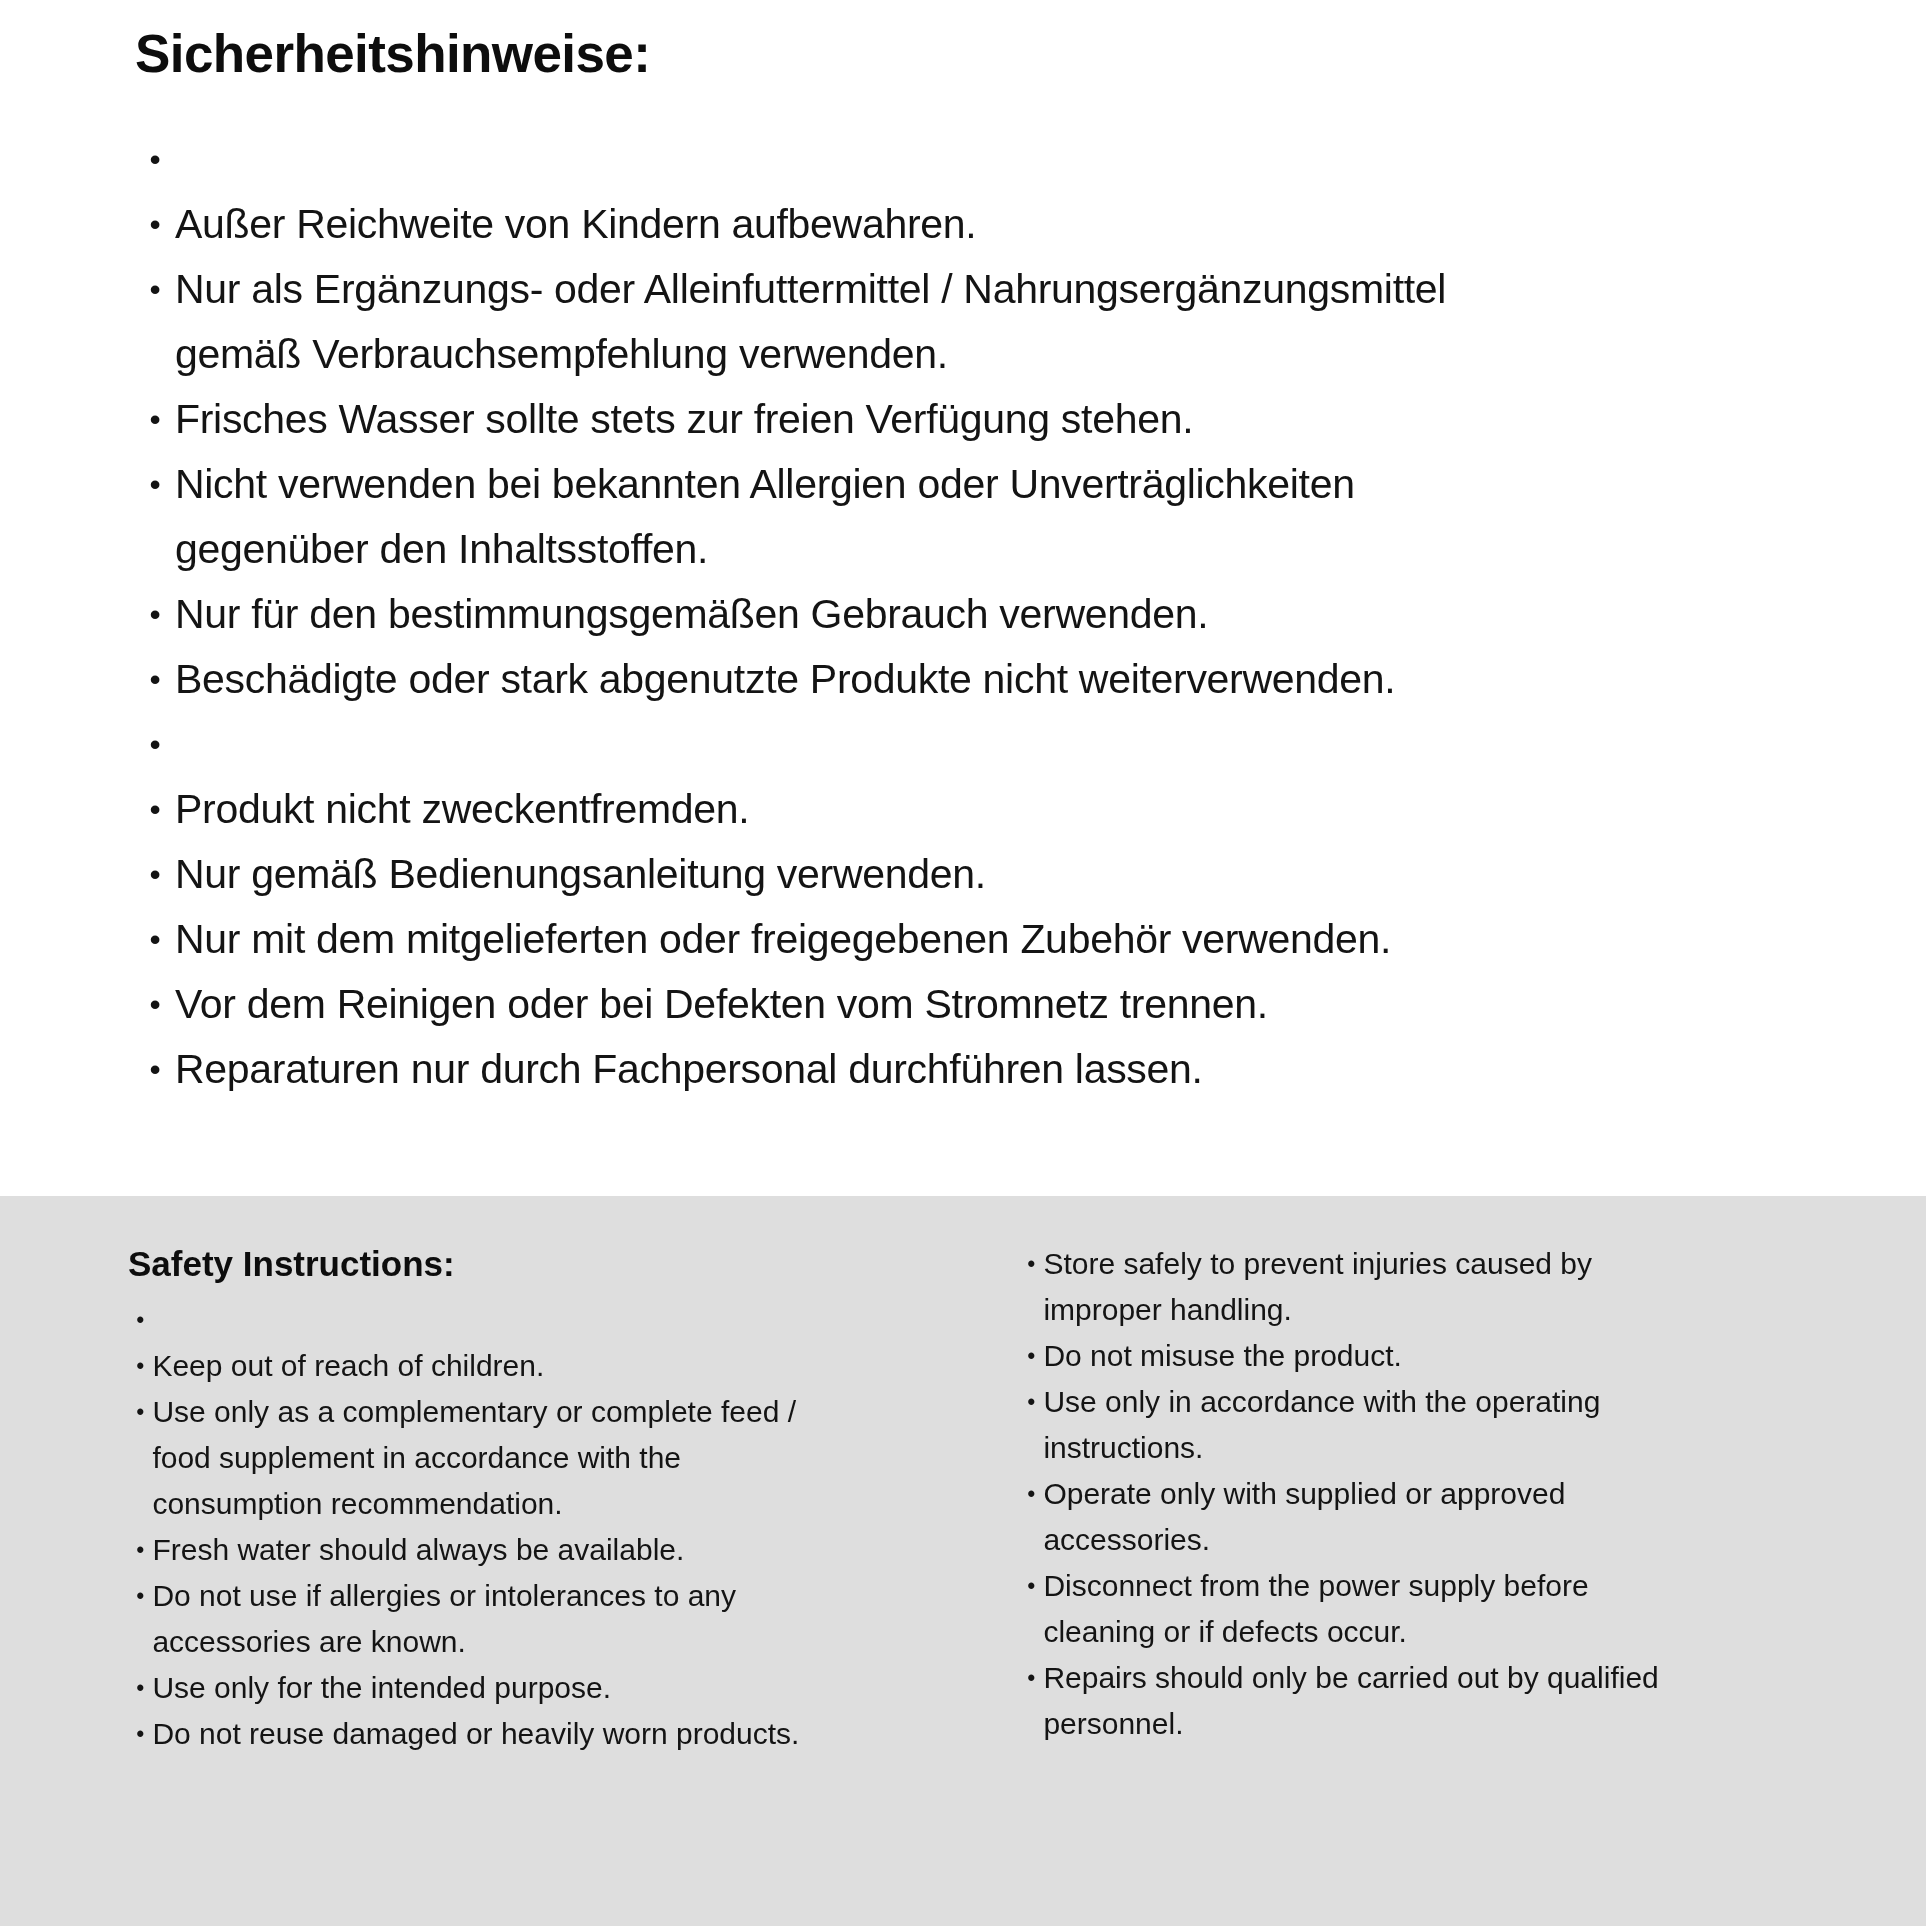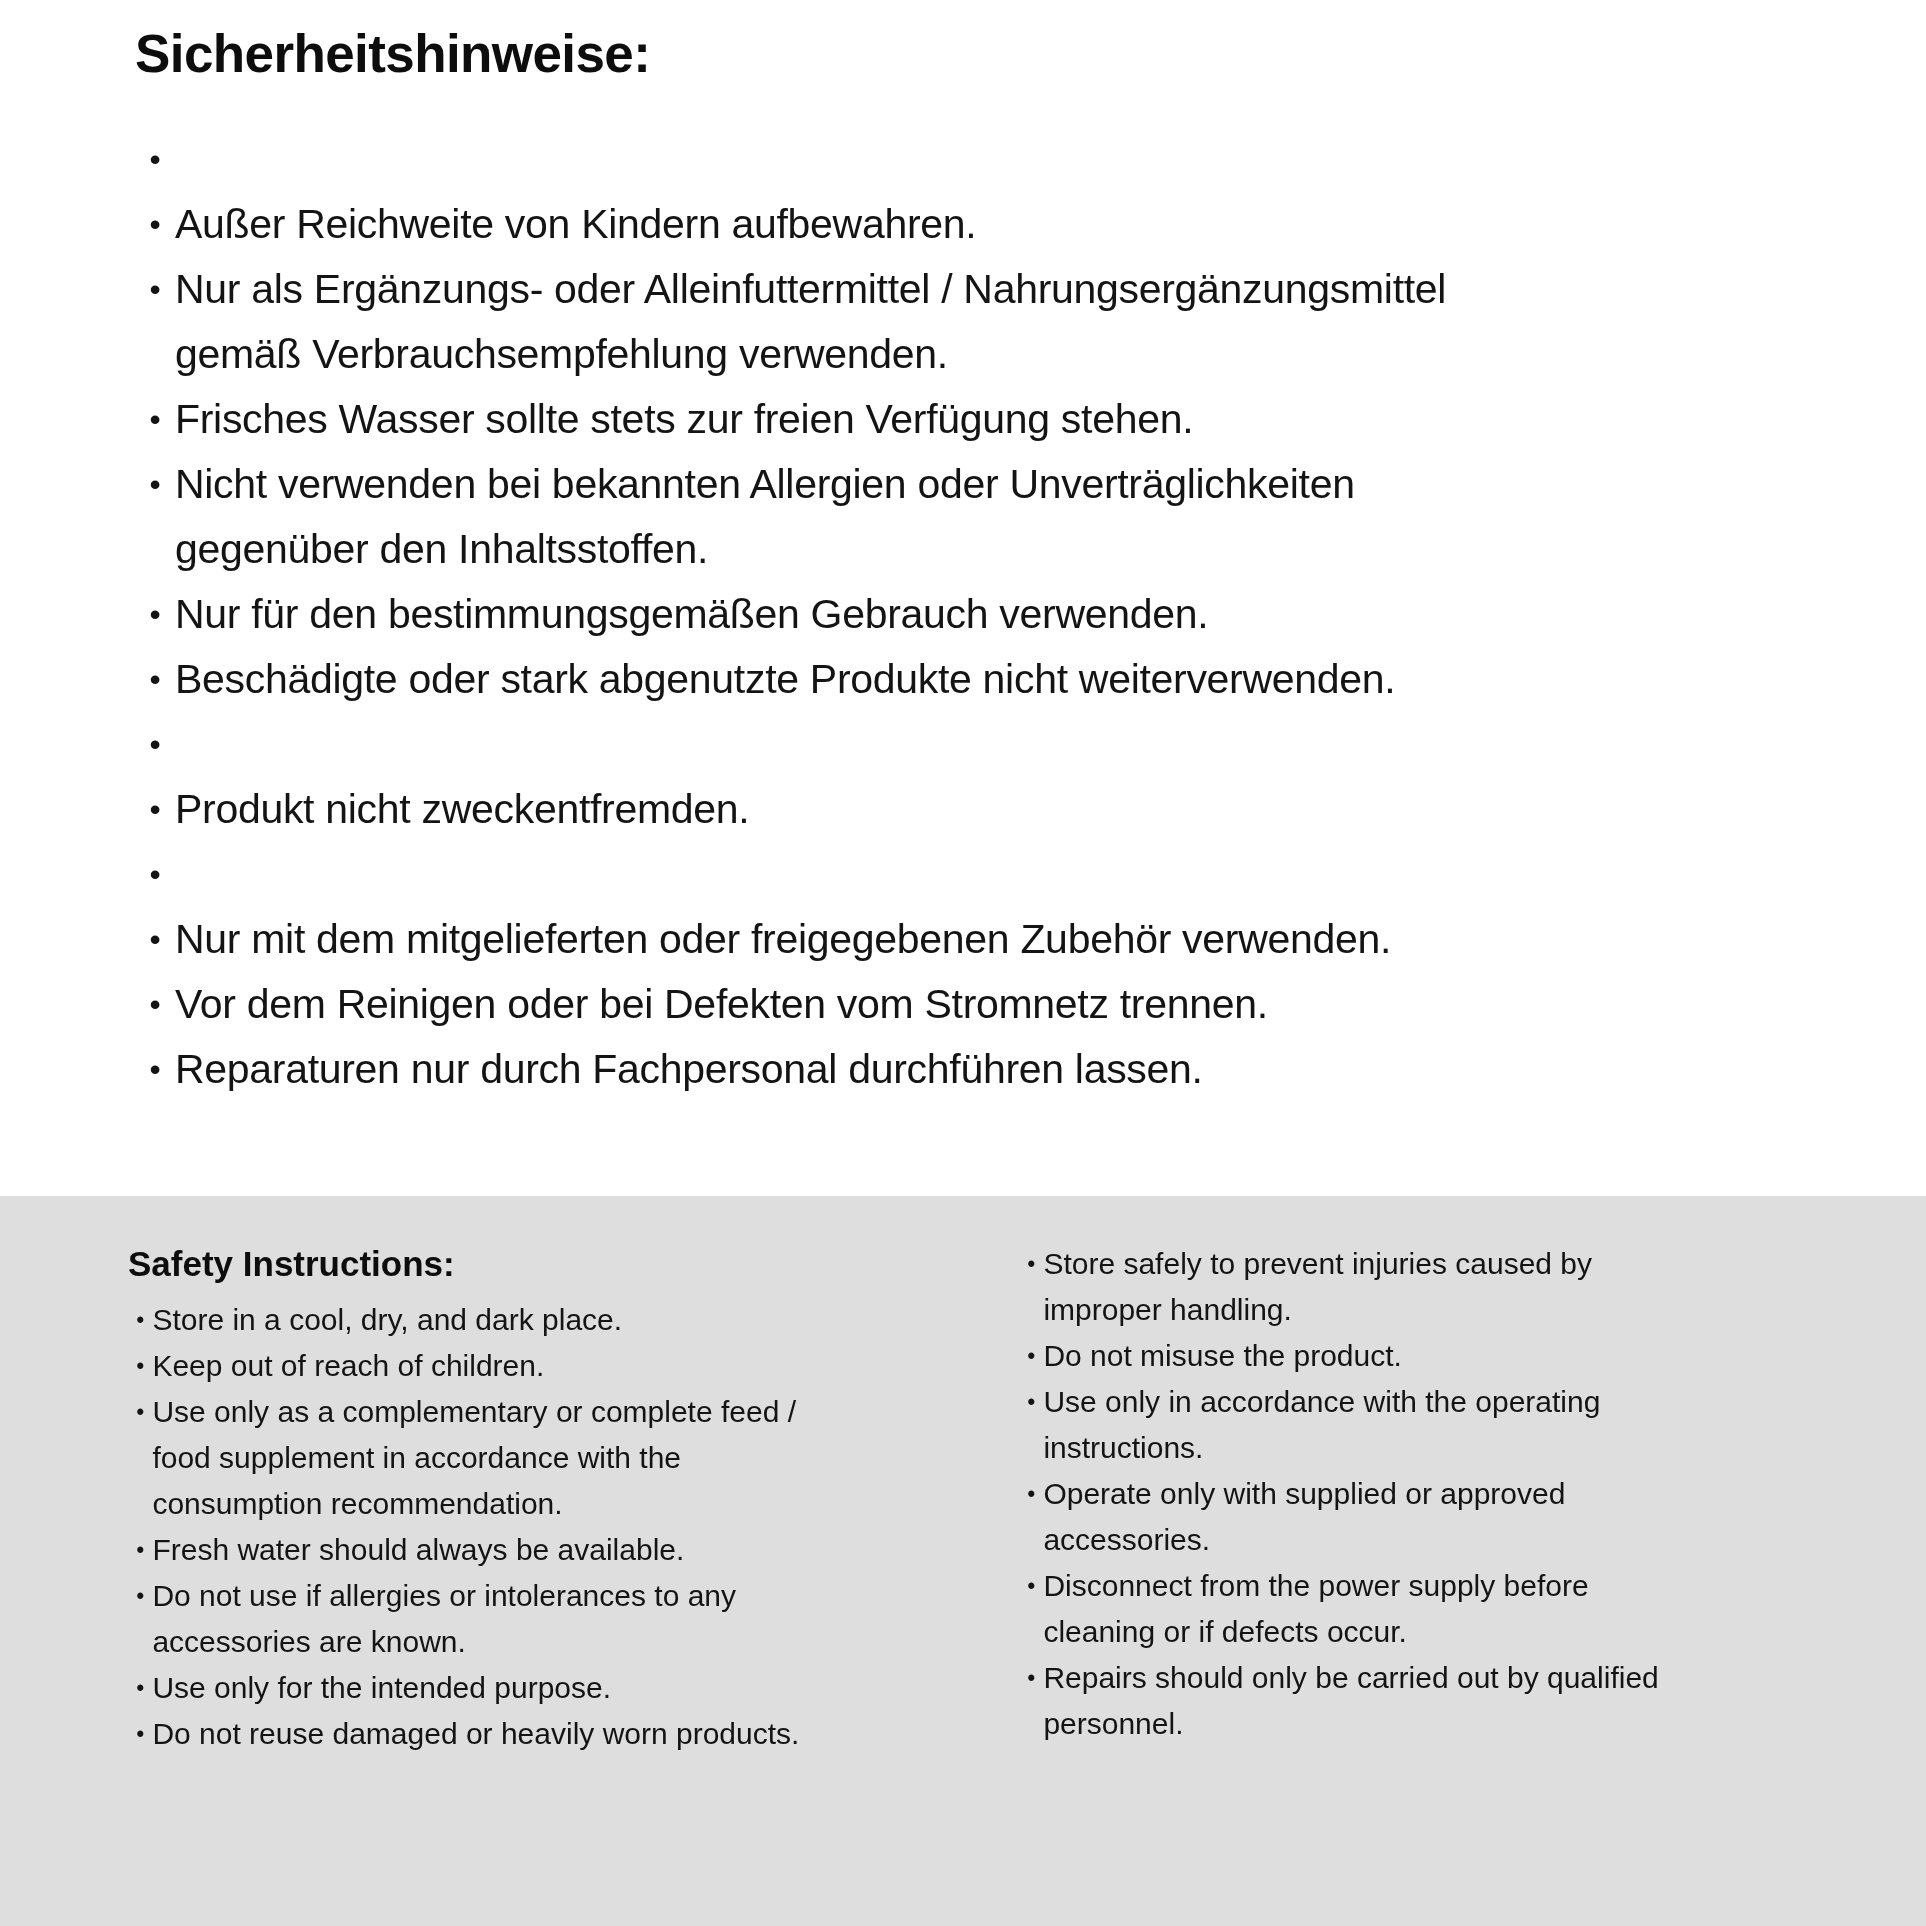--- a/index.html
+++ b/index.html
@@ -142,20 +142,21 @@
         </li>
         <li>
           <span class="dot">•</span>
         </li>
         <li>
           <span class="dot">•</span>
           <span class="txt">Produkt nicht zweckentfremden.</span>
         </li>
         <li>
           <span class="dot">•</span>
+          <span class="txt">Nur gemäß Bedienungsanleitung verwenden.</span>
         </li>
         <li>
           <span class="dot">•</span>
           <span class="txt">Nur mit dem mitgelieferten oder freigegebenen Zubehör verwenden.</span>
         </li>
         <li>
           <span class="dot">•</span>
           <span class="txt">Vor dem Reinigen oder bei Defekten vom Stromnetz trennen.</span>
         </li>
         <li>
@@ -164,21 +165,20 @@
         </li>
       </ul>
   </section>
 
   <section class="section-english">
     <div class="col-left">
       <h2>Safety Instructions:</h2>
       <ul class="bullet-list english-list">
           <li>
             <span class="dot">•</span>
-            <span class="txt">Store in a cool, dry, and dark place.</span>
           </li>
           <li>
             <span class="dot">•</span>
             <span class="txt">Keep out of reach of children.</span>
           </li>
           <li>
             <span class="dot">•</span>
             <span class="txt">Use only as a complementary or complete feed /
 food supplement in accordance with the
 consumption recommendation.</span>

